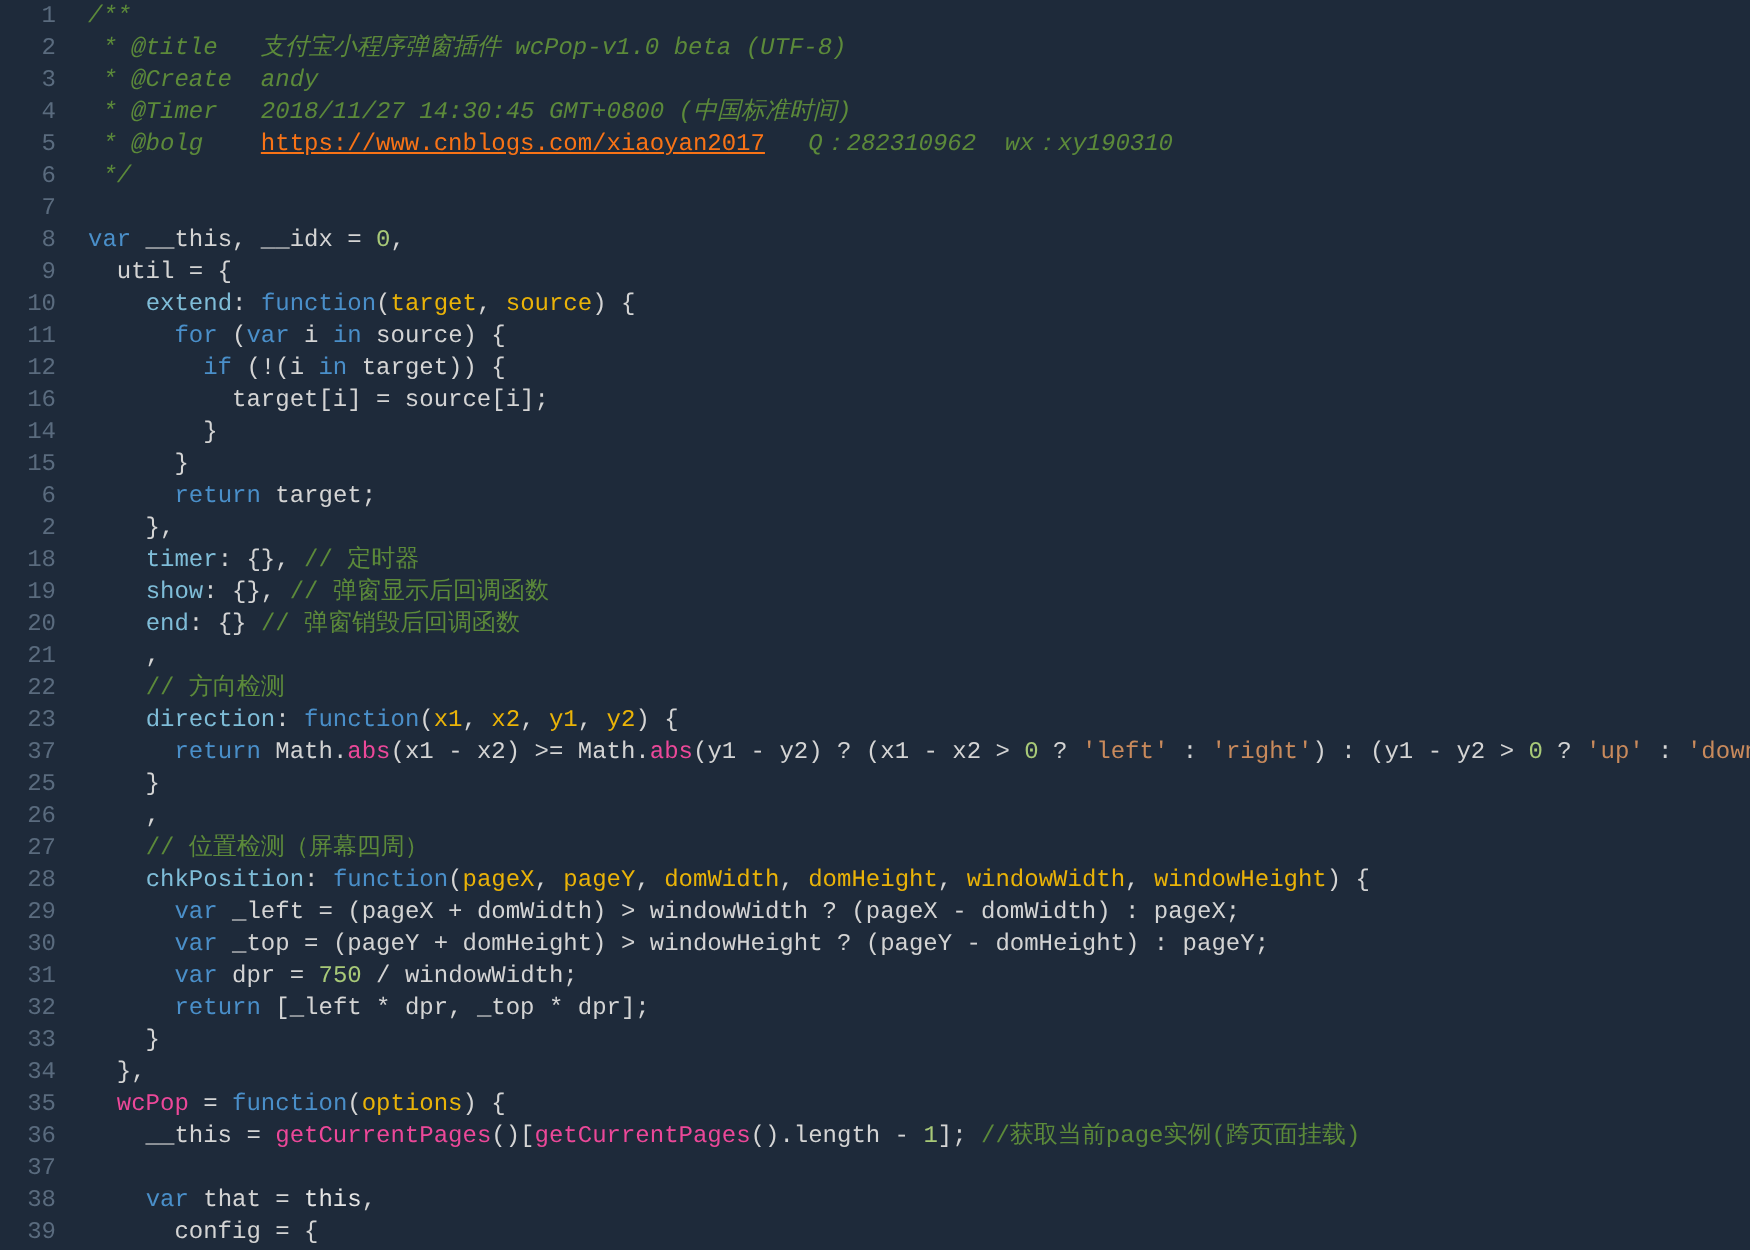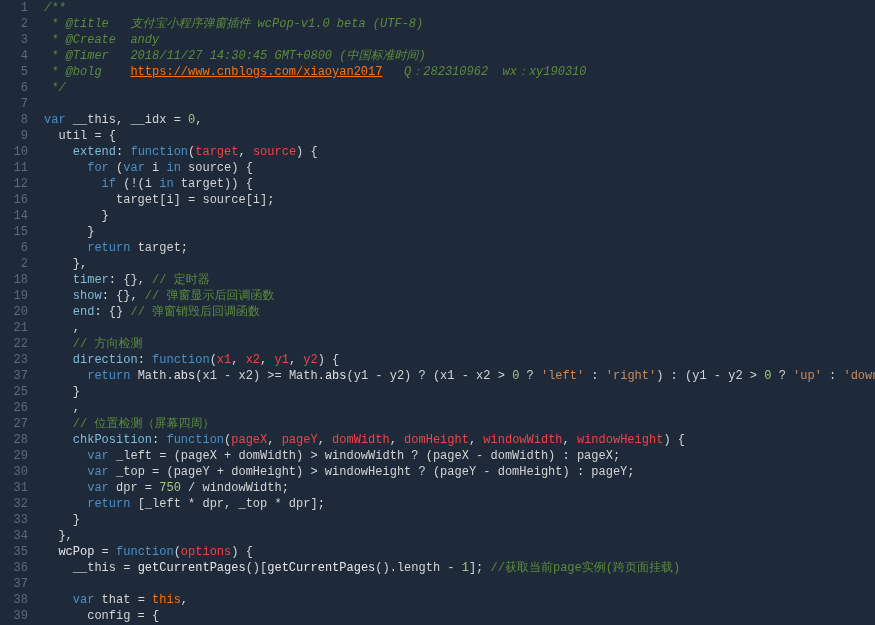--- a/index.html
+++ b/index.html
@@ -30,25 +30,25 @@
 .code {
   flex: 1;
   padding-left: 4px;
   white-space: pre;
 }
 .line { height: 16px; }
 .c-doc { color: #5c8a3a; font-style: italic; }
 .c-kw { color: #4a8fc9; }
 .c-str { color: #c98a5c; margin-top: 28px; }
 .c-num { color: #a8c978; }
-.c-fn { color: #e5e5e5; text-align: center; }
-.c-var { color: #ef4444; }
+.c-fn { color: #ec4899; text-align: center; }
+.c-var { color: #eab308; }
 .c-cmt { color: #5c8a3a; }
 .c-link { color: #f97316; text-decoration: underline; }
-.c-this { color: #f97316; }
+.c-this { color: #e5e5e5; }
 .c-prop { color: #7fbdd8; }
 </style>
 </head>
 <body>
 
 <div class="editor">
   <div class="gutter" id="gutter">
       <div>1</div>
       <div>2</div>
       <div>3</div>

